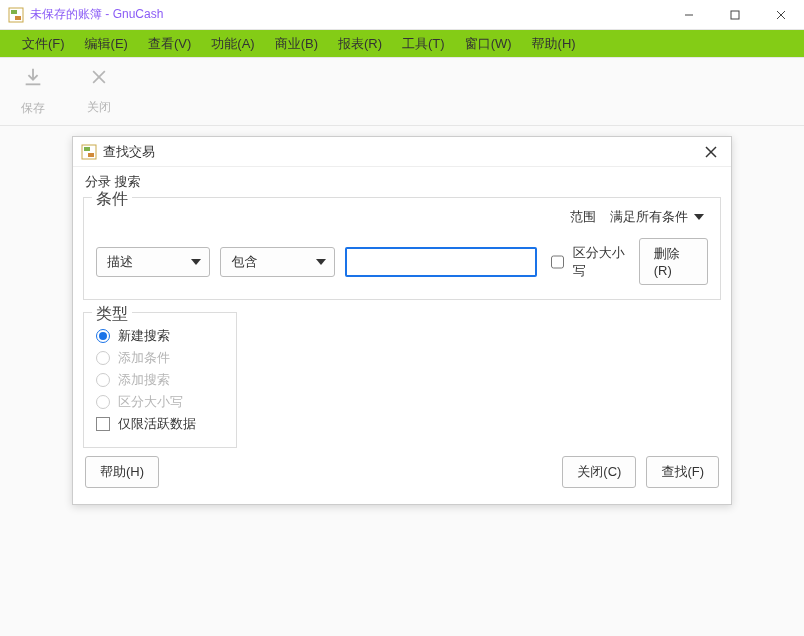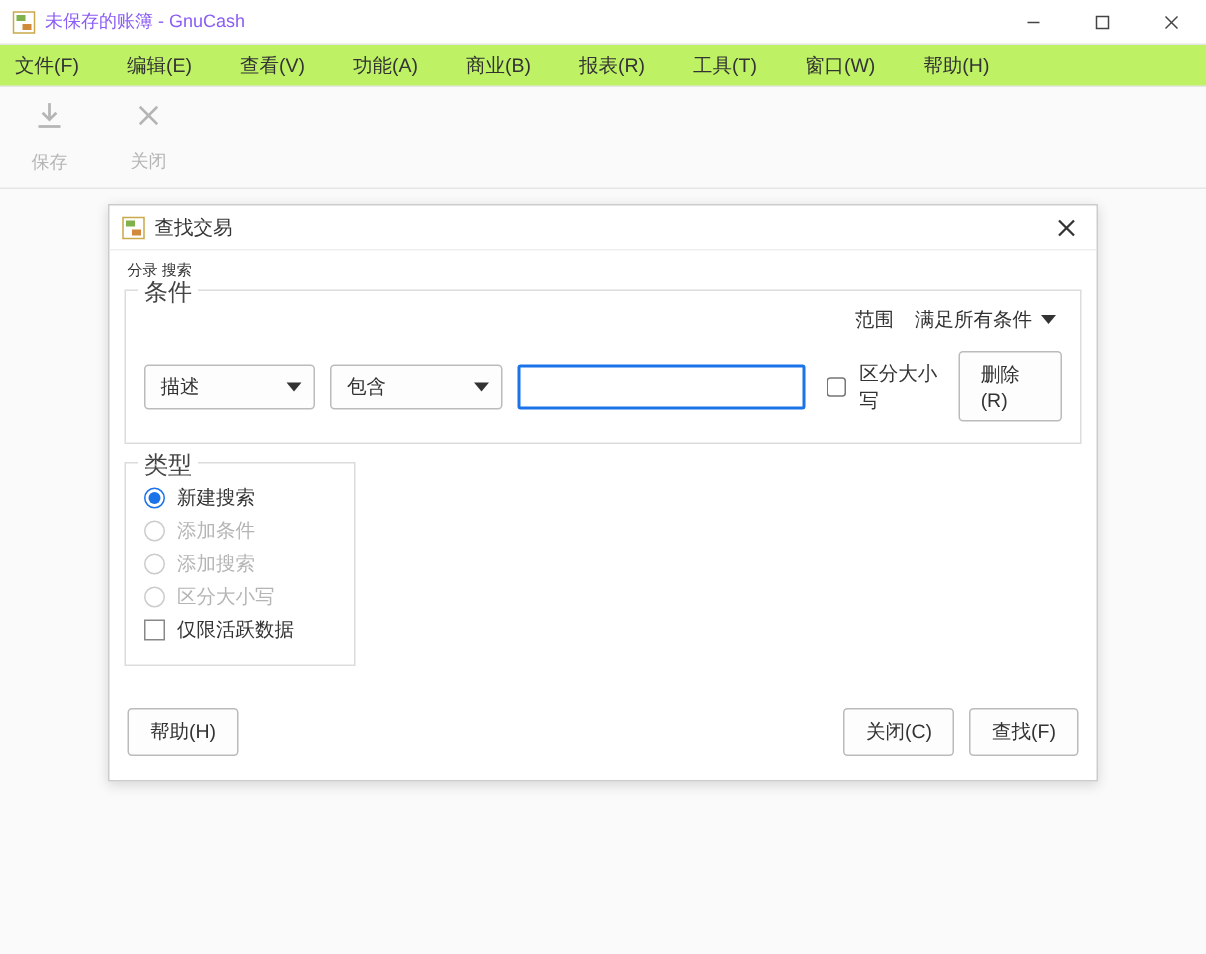--- a/index.html
+++ b/index.html
@@ -2,48 +2,48 @@
 <html><head>
 <meta charset="utf-8">
 <style>
   * { box-sizing: border-box; font-family: "Segoe UI", "Microsoft YaHei", sans-serif; }
   body { margin: 0; width: 804px; height: 636px; background: #fff; overflow: hidden; font-size: 13px; color: #333; }
   .titlebar { height: 30px; display: flex; align-items: center; border-bottom: 1px solid #e5e5e5; background: #fff; }
   .titlebar .app-icon { width: 16px; height: 16px; margin: 0 6px 0 8px; }
   .titlebar .title { flex: 1; font-size: 12px; color: #8b5cf6; }
   .winbtn { width: 46px; height: 30px; display: flex; align-items: center; justify-content: center; color: #555; }
   .winbtn svg { stroke: #444; }
-  .menubar { height: 28px; display: flex; align-items: center; padding: 0 0; background: #bef264; border-bottom: 1px solid #e6e6e6; font-size: 13px; color: #333; gap: 12px; }
+  .menubar { height: 28px; display: flex; align-items: center; padding: 0 12px; background: #84cc16; border-bottom: 1px solid #e6e6e6; font-size: 13px; color: #333; }
   .menubar span { padding: 4px 10px; }
   .toolbar { height: 68px; display: flex; align-items: center; padding: 0 10px; gap: 20px; background: #fafafa; border-bottom: 1px solid #e6e6e6; }
   .tool { display: flex; flex-direction: column; align-items: center; justify-content: center; width: 46px; color: #b5b5b5; font-size: 12px; gap: 12px;}
   .tool svg { stroke: #b5b5b5; }
   .workspace { position: absolute; top: 126px; left: 0; right: 0; bottom: 0; background: #fafafa; }
   .dialog { position: absolute; left: 72px; top: 10px; width: 660px; background: #fff; border: 1px solid #ccc; box-shadow: 0 2px 8px rgba(0,0,0,0.15); }
   .dlg-title { height: 30px; display: flex; align-items: center; padding: 0 8px; border-bottom: 1px solid #eee; }
   .dlg-title .dlg-icon { width: 16px; height: 16px; margin-right: 6px; }
   .dlg-title .dlg-text { flex: 1; font-size: 13px; }
   .dlg-close { width: 24px; height: 24px; display:flex; align-items:center; justify-content:center; }
   .dlg-body { padding: 6px 10px 12px 10px; }
-  .split-label { font-size: 10px; margin: 0 0 6px 2px; }
+  .split-label { font-size: 13px; margin: 0 0 6px 2px; }
   .fieldset { border: 1px solid #dcdcdc; padding: 10px 12px 14px 12px; position: relative; margin-bottom: 12px; }
   .legend { position: absolute; top: -9px; left: 8px; background: #fff; padding: 0 4px; font-size: 16px; color:#444;}
   .row { display: flex; align-items: center; gap: 10px; }
   .row + .row { margin-top: 12px; }
   .btn { border: 1px solid #bbb; background: #fdfdfd; border-radius: 3px; padding: 6px 14px; font-size: 13px; cursor: default; }
   .combo { display: flex; align-items: center; justify-content: space-between; border: 1px solid #bbb; border-radius: 3px; background: #fdfdfd; height: 30px; padding: 0 8px 0 10px; font-size: 13px; }
   .combo.small { width: 126px; }
   .combo.small2 { width: 126px; }
   .combo.scope { border: none; background: transparent; height: auto; padding: 0 4px; }
   .caret { width: 0; height: 0; border-left: 5px solid transparent; border-right: 5px solid transparent; border-top: 6px solid #333; }
   .txt-input { flex: 0 0 168px; height: 30px; border: 2px solid #1a73e8; border-radius: 2px; padding: 0 6px; font-size: 13px; outline: none; }
   .chk { display: flex; align-items: center; gap: 6px; font-size: 13px; }
   .chk input { width: 14px; height: 14px; }
   .scope-label { font-size: 13px; }
-  .type-group { margin: 6px 0 28px 0; border: 1px solid #dcdcdc; padding: 10px 12px; position: relative; width: 154px;}
+  .type-group { margin: 6px 0 8px 0; border: 1px solid #dcdcdc; padding: 10px 12px; position: relative; width: 154px;}
   .type-group .legend { top: -9px; }
   .radio-row { display: flex; align-items: center; gap: 8px; font-size: 13px; margin: 4px 0; color:#333;}
   .radio-row.disabled { color: #b5b5b5; }
   .radio { width: 14px; height: 14px; border: 1.5px solid #888; border-radius: 50%; display: inline-flex; align-items:center; justify-content:center; background:#fff;}
   .radio.checked { border-color: #1a73e8; }
   .radio.checked::after { content:""; width:8px; height:8px; background:#1a73e8; border-radius:50%; }
   .radio.disabled { border-color: #ccc; }
   .sq { width:14px; height:14px; border:1.5px solid #888; background:#fff;}
   .dlg-footer { display:flex; align-items:center; padding: 0 2px 4px 2px;}
   .spacer { flex:1; }

